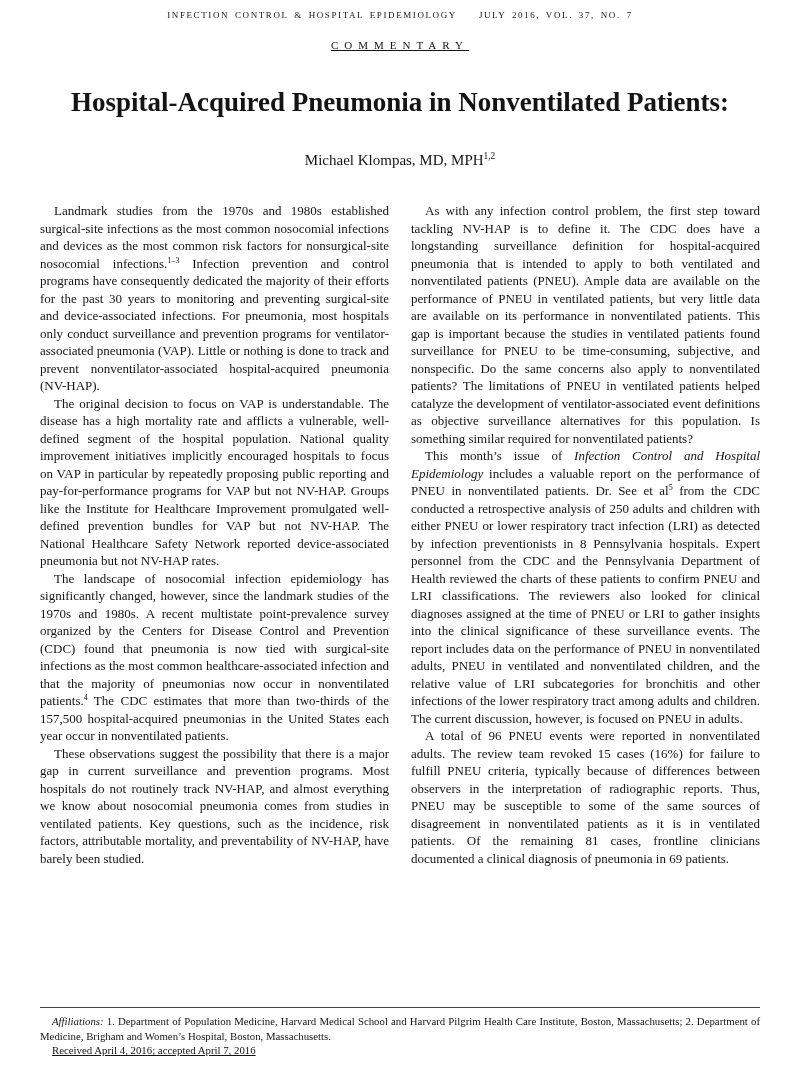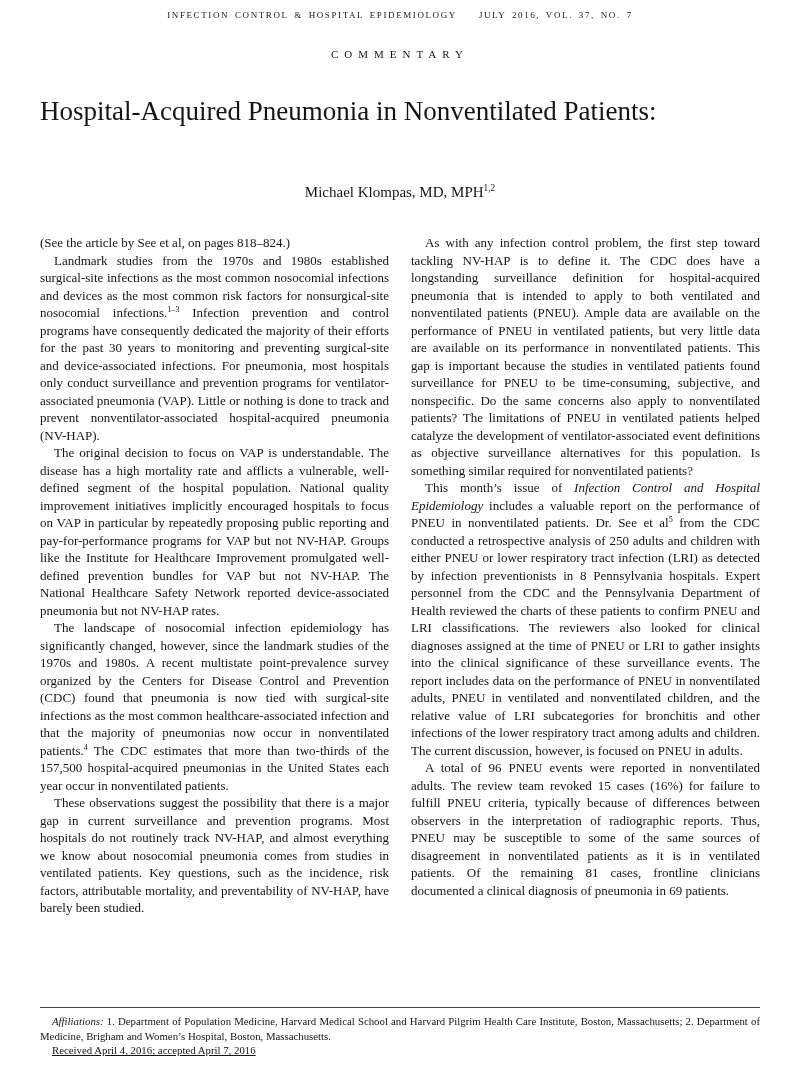--- a/index.html
+++ b/index.html
@@ -20,34 +20,35 @@
     font-size:9px;
     letter-spacing:1.6px;
     word-spacing:2px;
     white-space:nowrap;
   }
   .running-head .issue { margin-left:22px; }
   .section-label {
     text-align:center;
     font-size:11px;
     letter-spacing:6px;
-    margin-top:28px;
+    margin-top:19px;
     font-weight:400;
+    text-decoration:underline;
   }
   .title {
-    text-align:left;
+    text-align:center;
     font-size:27px;
     line-height:30px;
-    font-weight:400;
+    font-weight:700;
     margin-top:36px;
   }
   .author {
     text-align:center;
     font-size:15px;
-    margin-top:58px;
+    margin-top:35px;
   }
   .author sup, .col sup, .footer sup {
     font-size:0.62em;
     vertical-align:super;
     line-height:0;
   }
   .columns {
     display:flex;
     gap:22px;
     margin-top:33px;
@@ -90,21 +91,20 @@
   <div class="section-label">COMMENTARY</div>
 
   <h1 class="title">
     <span>Hospital-Acquired Pneumonia in Nonventilated Patients:</span><br>
   </h1>
 
   <div class="author">Michael Klompas, MD, MPH<sup>1,2</sup></div>
 
   <div class="columns">
     <div class="col">
-      <p class="no-indent">(See the article by See et al, on pages 818–824.)</p>
       <div>
           <p>Landmark studies from the 1970s and 1980s established surgical-site infections as the most common nosocomial infections and devices as the most common risk factors for nonsurgical-site nosocomial infections.<sup>1–3</sup> Infection prevention and control programs have consequently dedicated the majority of their efforts for the past 30 years to monitoring and preventing surgical-site and device-associated infections. For pneumonia, most hospitals only conduct surveillance and prevention programs for ventilator-associated pneumonia (VAP). Little or nothing is done to track and prevent nonventilator-associated hospital-acquired pneumonia (NV-HAP).</p>
           <p>The original decision to focus on VAP is understandable. The disease has a high mortality rate and afflicts a vulnerable, well-defined segment of the hospital population. National quality improvement initiatives implicitly encouraged hospitals to focus on VAP in particular by repeatedly proposing public reporting and pay-for-performance programs for VAP but not NV-HAP. Groups like the Institute for Healthcare Improvement promulgated well-defined prevention bundles for VAP but not NV-HAP. The National Healthcare Safety Network reported device-associated pneumonia but not NV-HAP rates.</p>
           <p>The landscape of nosocomial infection epidemiology has significantly changed, however, since the landmark studies of the 1970s and 1980s. A recent multistate point-prevalence survey organized by the Centers for Disease Control and Prevention (CDC) found that pneumonia is now tied with surgical-site infections as the most common healthcare-associated infection and that the majority of pneumonias now occur in nonventilated patients.<sup>4</sup> The CDC estimates that more than two-thirds of the 157,500 hospital-acquired pneumonias in the United States each year occur in nonventilated patients.</p>
           <p>These observations suggest the possibility that there is a major gap in current surveillance and prevention programs. Most hospitals do not routinely track NV-HAP, and almost everything we know about nosocomial pneumonia comes from studies in ventilated patients. Key questions, such as the incidence, risk factors, attributable mortality, and preventability of NV-HAP, have barely been studied.</p>
         </div>
     </div>
     <div class="col">
       <div>
           <p>As with any infection control problem, the first step toward tackling NV-HAP is to define it. The CDC does have a longstanding surveillance definition for hospital-acquired pneumonia that is intended to apply to both ventilated and nonventilated patients (PNEU). Ample data are available on the performance of PNEU in ventilated patients, but very little data are available on its performance in nonventilated patients. This gap is important because the studies in ventilated patients found surveillance for PNEU to be time-consuming, subjective, and nonspecific. Do the same concerns also apply to nonventilated patients? The limitations of PNEU in ventilated patients helped catalyze the development of ventilator-associated event definitions as objective surveillance alternatives for this population. Is something similar required for nonventilated patients?</p>

